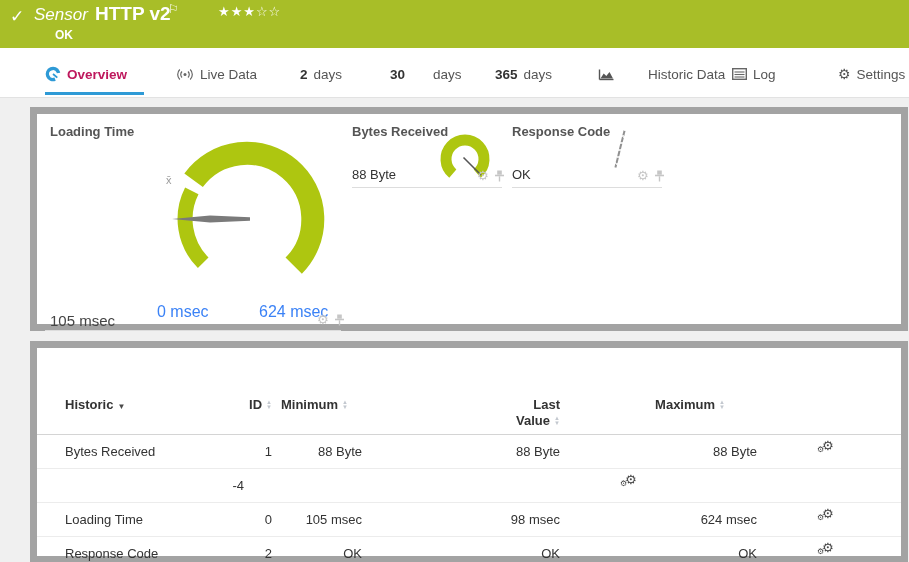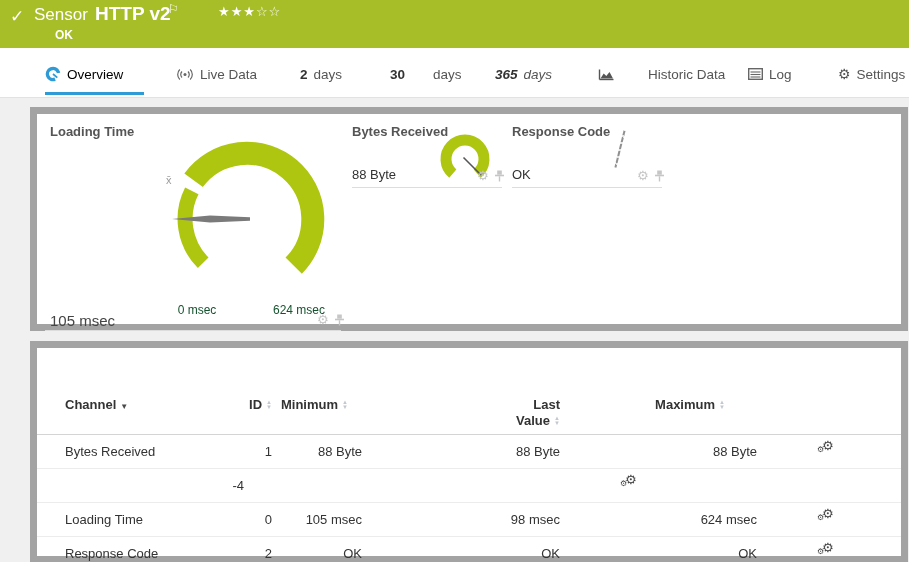--- a/index.html
+++ b/index.html
@@ -4,47 +4,47 @@
 <style>
   html,body{margin:0;padding:0;}
   body{width:909px;height:562px;overflow:hidden;background:#f0f0f0;
        font-family:"Liberation Sans","DejaVu Sans",sans-serif;
        -webkit-font-smoothing:antialiased;position:relative;}
   .root{position:absolute;inset:0;}
 
   
   .hdr{position:absolute;left:0;top:0;width:909px;height:48px;background:#a8be28;color:#fff;}
   .hdr .check{position:absolute;left:10px;top:6px;font-size:17px;font-weight:bold;}
-  .hdr .kind{position:absolute;left:34px;top:5px;font-size:17px;}
+  .hdr .kind{position:absolute;left:34px;top:5px;font-style:italic;font-size:17px;}
   .hdr .title{position:absolute;left:95px;top:3px;font-size:19px;font-weight:bold;}
   .hdr .flag{position:absolute;left:168px;top:2px;font-size:12px;}
   .hdr .stars{position:absolute;left:218px;top:4px;font-size:13px;letter-spacing:1px;}
   .hdr .stars .dim{opacity:.95;}
   .hdr .status{position:absolute;left:55px;top:28px;font-size:12px;font-weight:bold;}
 
   
   .tabbar{position:absolute;left:0;top:48px;width:909px;height:49px;background:#fff;
           border-bottom:1px solid #e2e2e2;}
   .tab{position:absolute;top:14px;height:24px;display:flex;align-items:center;gap:6px;
        font-size:13.5px;color:#555;cursor:pointer;white-space:nowrap;}
   .tab .num{font-weight:bold;color:#333;}
-  .tab.active{color:#000000;font-weight:normal;}
+  .tab.active{color:#be185d;font-weight:bold;}
   .tab .ticon{display:inline-flex;align-items:center;}
   .underline{position:absolute;left:45px;bottom:2px;width:99px;height:3px;background:#2e9ad6;}
 
   
   .card{position:absolute;left:30px;width:878px;background:#fff;border:7px solid #a3a3a3;box-sizing:border-box;}
   .card1{top:107px;height:224px;}
   .card2{top:341px;height:222px;}
 
   .sect-title{position:absolute;font-size:13px;font-weight:bold;color:#555;}
   .sect-div{position:absolute;height:1px;background:#ddd;}
   .val-big{position:absolute;font-size:15px;color:#444;}
   .val-sm{position:absolute;font-size:13px;color:#333;}
-  .gauge-label{position:absolute;font-size:12px;color:#14532d;text-align:center;width:80px;}
+  .gauge-label{position:absolute;font-size:16px;color:#3b82f6;text-align:left;width:80px;}
 
   .footicons{position:absolute;display:flex;gap:5px;align-items:center;color:#c6c6c6;}
   .footicons .g{font-size:13px;line-height:12px;}
 
   .avg-mark{font-size:11px;fill:#9a9a9a;}
 
   .rc-needle{position:absolute;left:582px;top:16px;width:2px;height:38px;
     background:repeating-linear-gradient(#909090 0 5px,rgba(144,144,144,.25) 5px 7px);
     transform:rotate(14deg);}
 
@@ -105,35 +105,35 @@
       <span>Live Data</span>
     </div>
     <div class="tab" style="left:300px;">
       <span class="num">2</span>
       <span>days</span>
     </div>
     <div class="tab" style="left:390px;gap:28px;">
       <span class="num">30</span>
       <span>days</span>
     </div>
-    <div class="tab" style="left:495px;font-style:italic;">
+    <div class="tab" style="left:495px;">
       <span class="num">365</span>
       <span>days</span>
     </div>
     <div class="tab" style="left:598px;gap:33px;">
       <span class="ticon">
         <svg width="17" height="13" viewBox="0 0 17 13">
             <path d="M1.5 11.5V1.5" stroke="#555" stroke-width="1.4" fill="none"></path>
             <path d="M1.5 11.5h14" stroke="#555" stroke-width="1.4" fill="none"></path>
             <path d="M2.5 10.5l3.2-5 2.6 2.6 3.2-4 3.5 6.4z" fill="#555"></path>
           </svg>
       </span>
       <span>Historic Data</span>
     </div>
-    <div class="tab" style="left:748px;">
+    <div class="tab" style="left:732px;">
       <span class="ticon">
         <svg width="15" height="12" viewBox="0 0 15 12">
             <rect x="0.7" y="0.7" width="13.6" height="10.6" fill="none" stroke="#666" stroke-width="1.4"></rect>
             <line x1="2.5" y1="4" x2="12.5" y2="4" stroke="#666" stroke-width="1.1"></line>
             <line x1="2.5" y1="6.5" x2="12.5" y2="6.5" stroke="#666" stroke-width="1.1"></line>
             <line x1="2.5" y1="9" x2="12.5" y2="9" stroke="#666" stroke-width="1.1"></line>
           </svg>
       </span>
       <span>Log</span>
     </div>
@@ -199,21 +199,21 @@
           <rect x="1" y="4.7" width="9" height="1.6" fill="#c6c6c6"></rect>
           <rect x="4.8" y="6.3" width="1.4" height="5.2" fill="#c6c6c6"></rect>
         </svg>
     </div>
     <div class="sect-div" style="left:475px;top:73px;width:150px;"></div>
   </div>
 
   <div class="card card2">
 
     <div class="thead">
-      <div class="cellL"><span>Channel</span><span class="caret">▼</span></div>
+      <div class="cellL"><span>Historic</span><span class="caret">▼</span></div>
       <div class="cellR"><span>ID</span><span class="sort">
             <span>▲</span>
             <span>▼</span>
           </span></div>
       <div class="cellR hd-min"><span>Minimum</span><span class="sort">
             <span>▲</span>
             <span>▼</span>
           </span></div>
       <div class="cellR"><span class="last-hd"><span>Last</span><br><span>Value</span><span class="sort">
               <span>▲</span>

